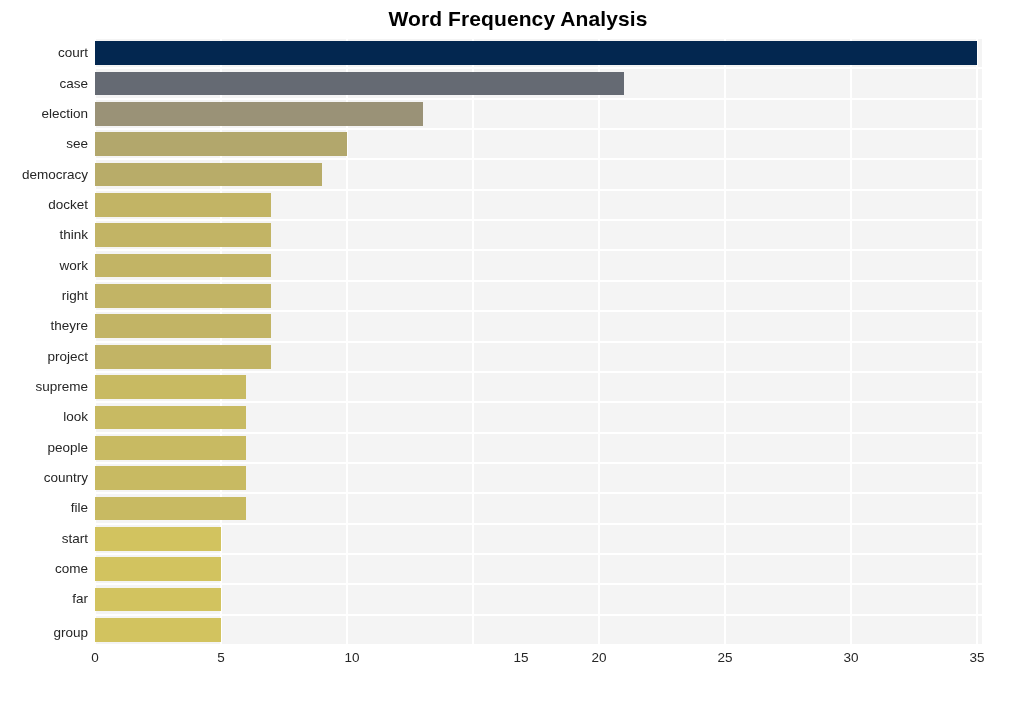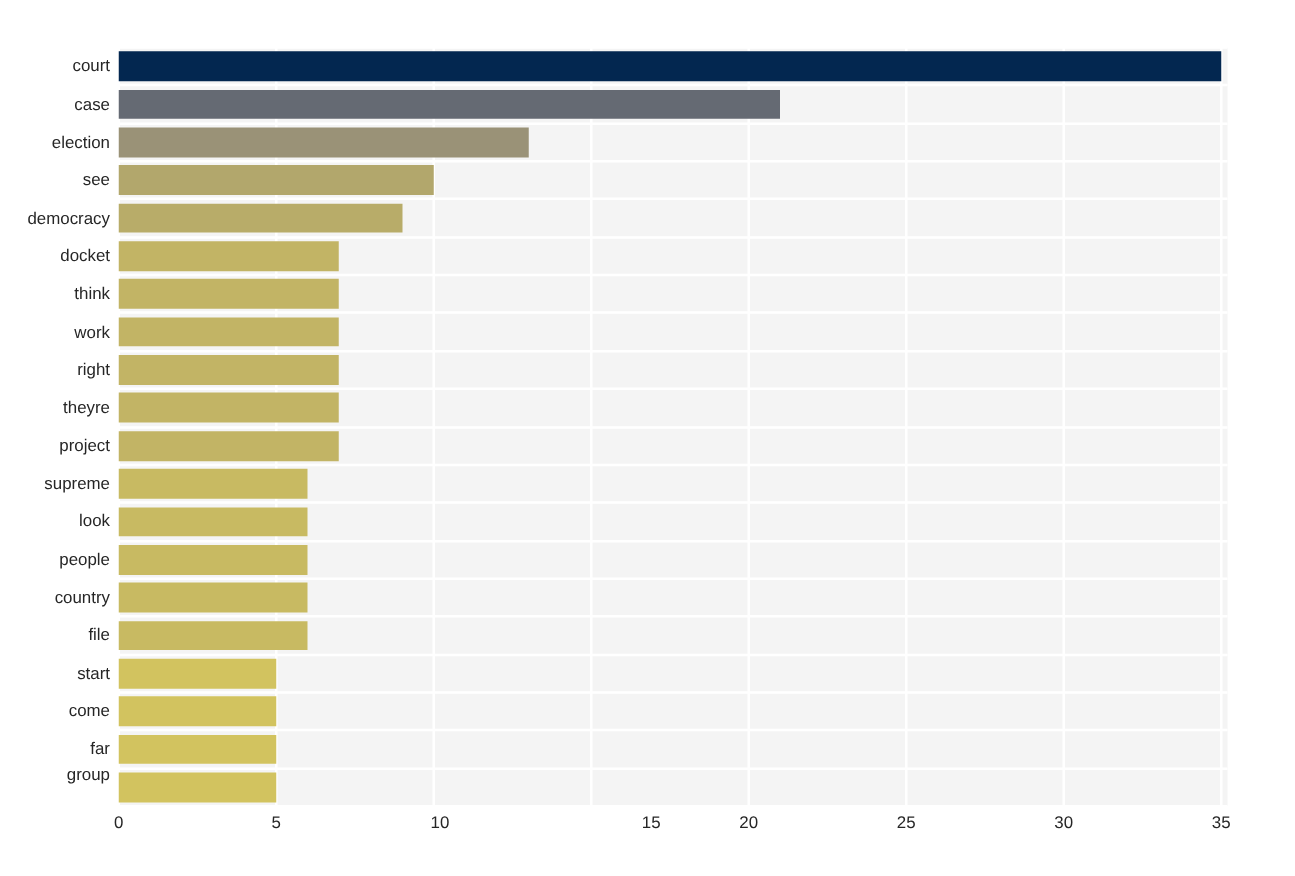--- a/index.html
+++ b/index.html
@@ -127,20 +127,21 @@
     font-size: 14px;
     color: #262626;
     line-height: 18px;
   }
 </style>
 </head>
 <body>
 
 <div id="chart-root">
 
+  <div id="chart-title">Word Frequency Analysis</div>
 
   <div id="plot-area">
     <div id="grid-layer">
         <div class="gridline-v" style="left: -1px;"></div>
         <div class="gridline-v" style="left: 124.994px;"></div>
         <div class="gridline-v" style="left: 250.989px;"></div>
         <div class="gridline-v" style="left: 376.983px;"></div>
         <div class="gridline-v" style="left: 502.977px;"></div>
         <div class="gridline-v" style="left: 628.972px;"></div>
         <div class="gridline-v" style="left: 754.966px;"></div>
@@ -244,21 +245,21 @@
       <div class="y-label" style="top: 281.325px;">theyre</div>
       <div class="y-label" style="top: 311.675px;">project</div>
       <div class="y-label" style="top: 342.025px;">supreme</div>
       <div class="y-label" style="top: 372.375px; margin-left: 36px;">look</div>
       <div class="y-label" style="top: 402.725px;">people</div>
       <div class="y-label" style="top: 433.075px;">country</div>
       <div class="y-label" style="top: 463.425px;">file</div>
       <div class="y-label" style="top: 493.775px;">start</div>
       <div class="y-label" style="top: 524.125px;">come</div>
       <div class="y-label" style="top: 554.475px;">far</div>
-      <div class="y-label" style="top: 575px;">group</div>
+      <div class="y-label" style="top: 588px;">group</div>
     </div>
 
   <div id="x-ticks">
       <div class="x-tick" style="left: 95px;">0</div>
       <div class="x-tick" style="left: 220.994px;">5</div>
       <div class="x-tick" style="left: 352px;">10</div>
       <div class="x-tick" style="left: 472.983px; margin-left: 48px;">15</div>
       <div class="x-tick" style="left: 598.977px;">20</div>
       <div class="x-tick" style="left: 724.972px;">25</div>
       <div class="x-tick" style="left: 850.966px;">30</div>

